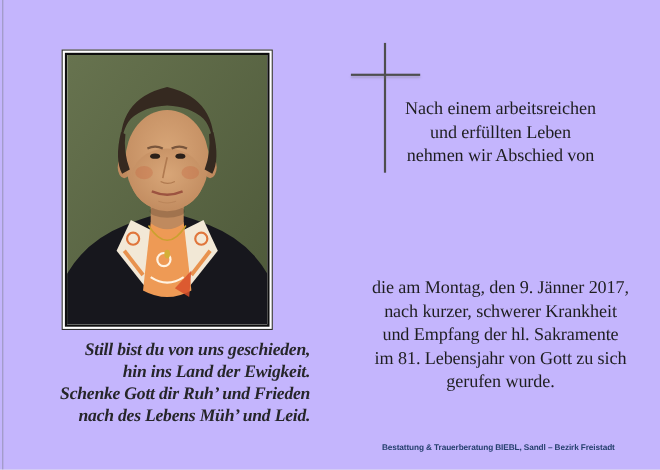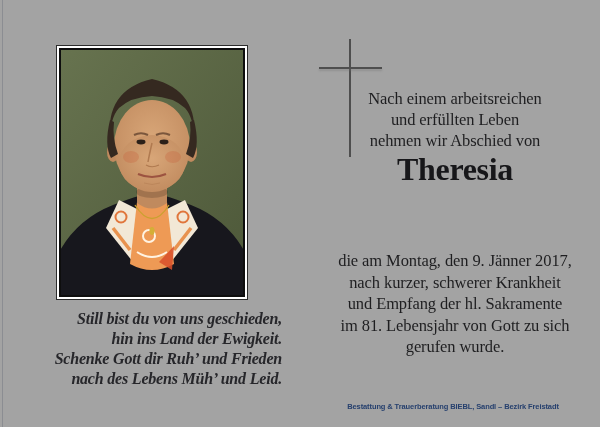--- a/index.html
+++ b/index.html
@@ -1,18 +1,18 @@
 <!DOCTYPE html>
 <html><head>
 <meta charset="utf-8">
 <style>
   html,body { margin:0; padding:0; background:#e8e8e8; }
   .page {
     position:relative; width:600px; height:427px;
-    background:#a3a3a3; overflow:hidden;
+    background:#c4b5fd; overflow:hidden;
     font-family:"Liberation Serif", serif;
     color:#1e1e20;
   }
   .scan-edge {
     position:absolute; left:2px; top:0; width:1px; height:427px;
     background:rgba(115,120,130,.5);
   }
 
   
   .photo-frame {
@@ -128,21 +128,20 @@
   <div class="cross">
     <div class="cross-v" style="background: rgb(78, 78, 78);"></div>
     <div class="cross-h" style="background: rgb(78, 78, 78);"></div>
   </div>
 
   <div class="intro">Nach einem arbeitsreichen
 und erfüllten Leben
 nehmen wir Abschied von</div>
 
   <div class="name">
-    <div>Theresia</div>
   </div>
 
   <div class="details">die am Montag, den 9. Jänner 2017,
 nach kurzer, schwerer Krankheit
 und Empfang der hl. Sakramente
 im 81. Lebensjahr von Gott zu sich
 gerufen wurde.</div>
 
   <div class="poem">Still bist du von uns geschieden,
 hin ins Land der Ewigkeit.

